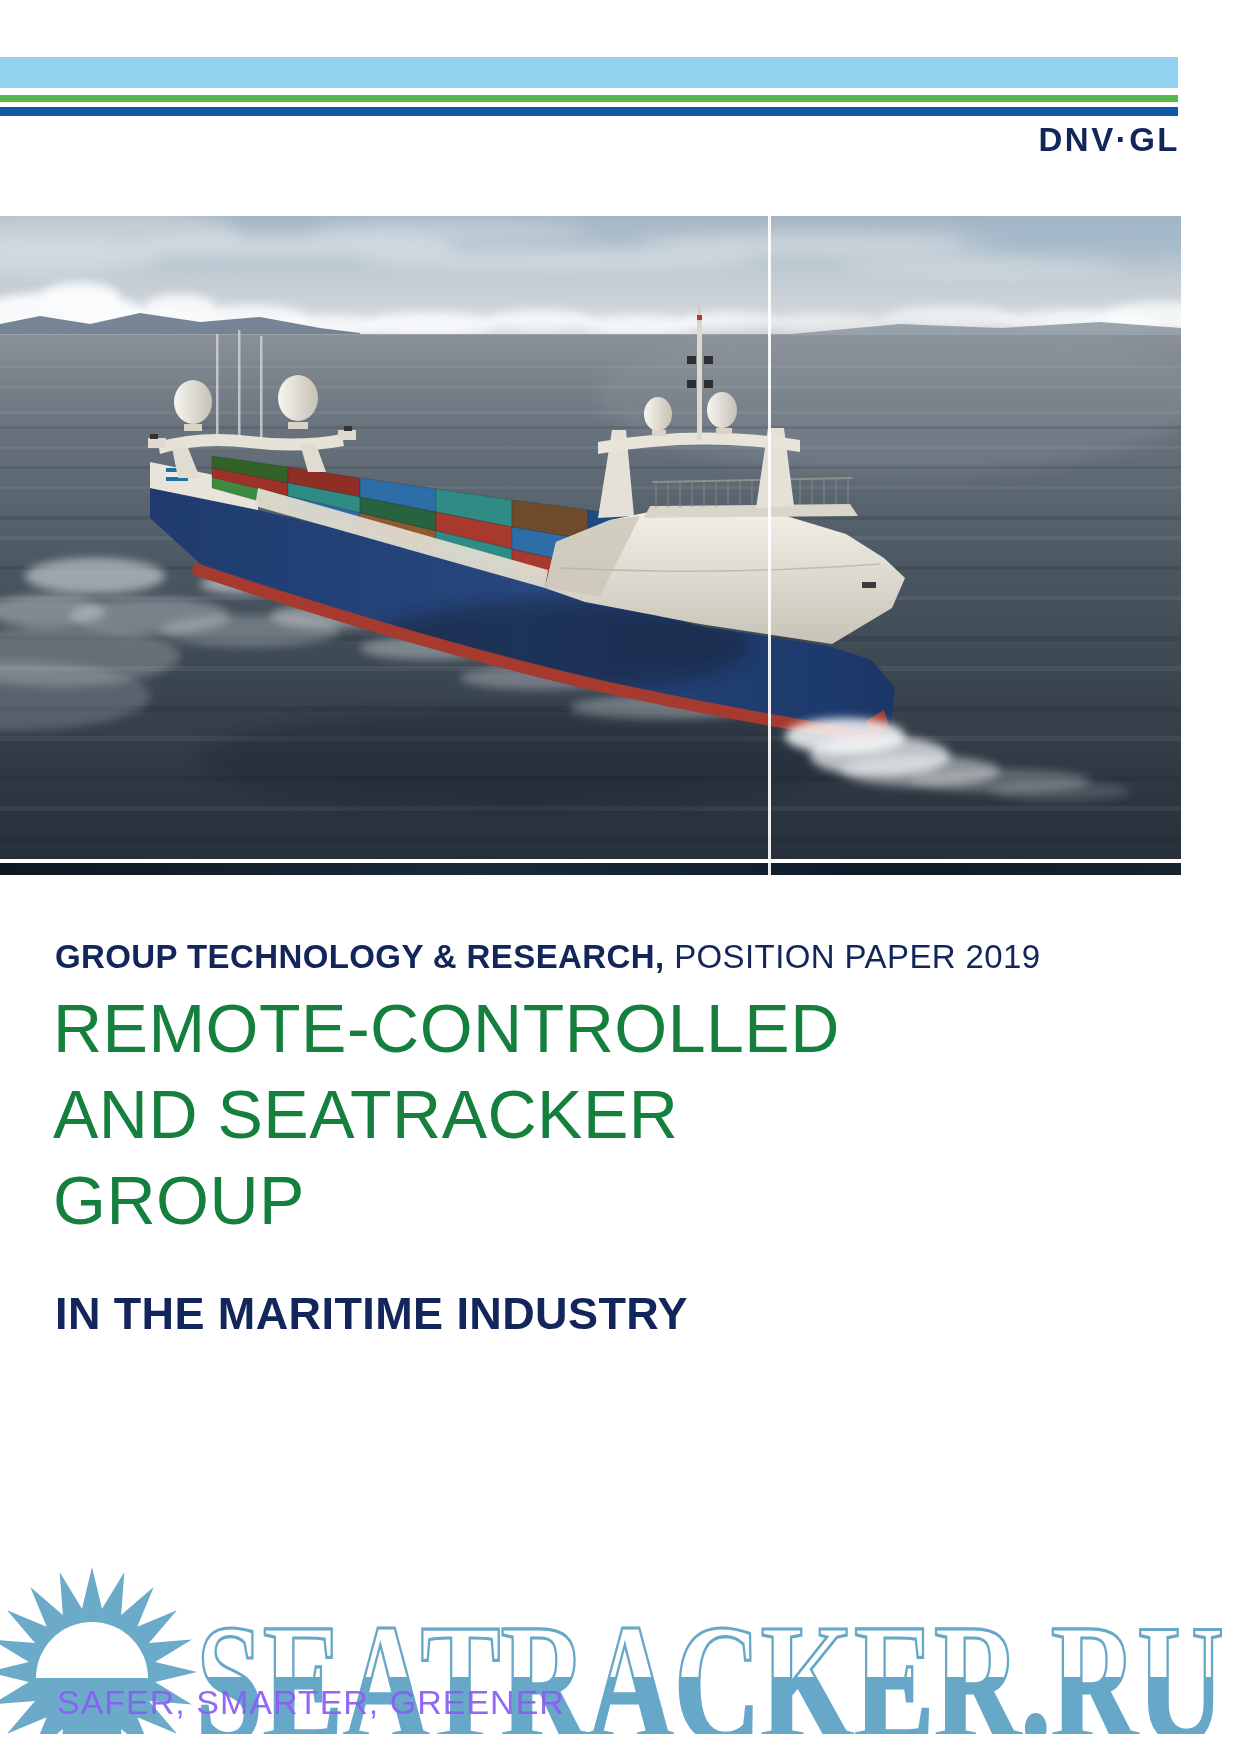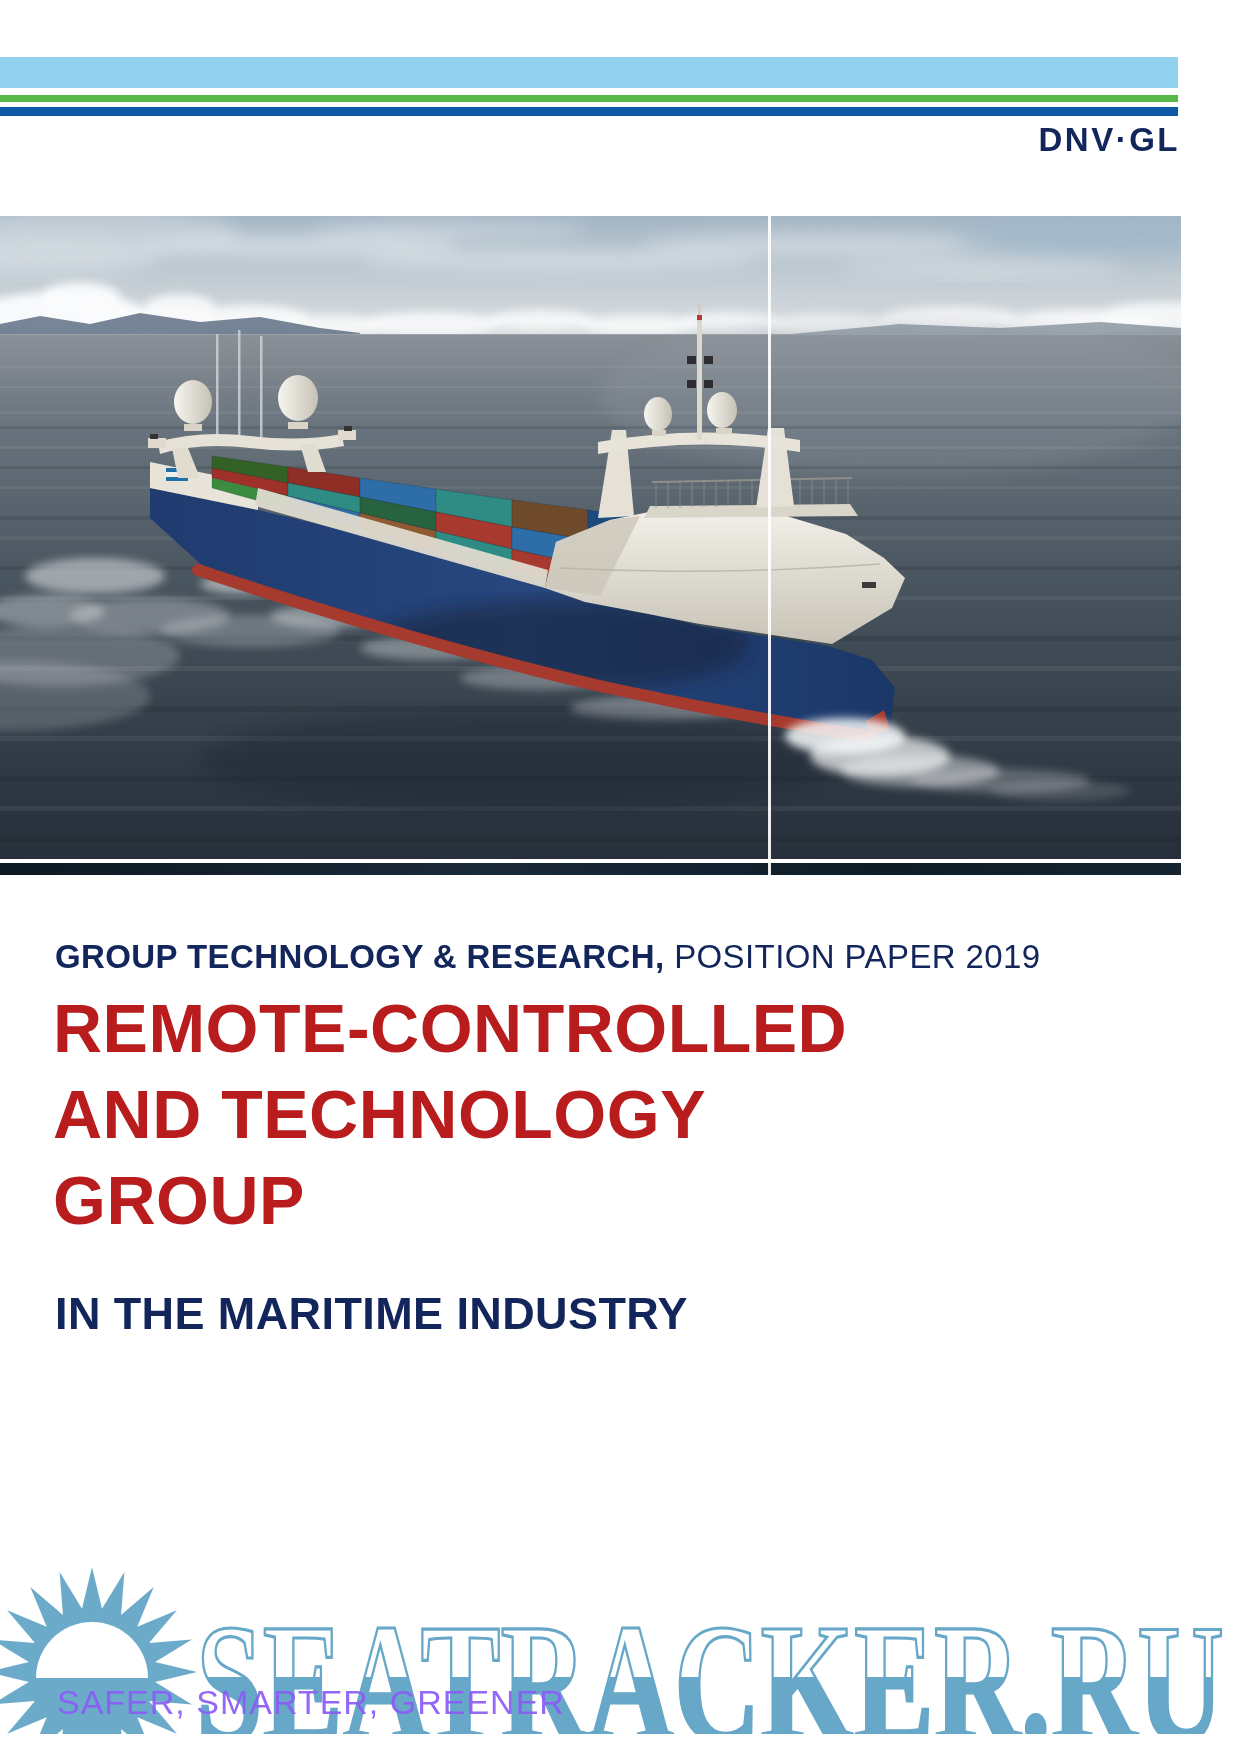--- a/index.html
+++ b/index.html
@@ -28,22 +28,22 @@
     background:linear-gradient(90deg,#0C1822,#1B2A38 40%,#0E1C28 75%,#15242F);
   }
   
   .eyebrow{
     position:absolute;left:55px;top:938px;
     font-size:33px;color:#13265B;letter-spacing:.4px;white-space:nowrap;
   }
   .eyebrow .b{font-weight:bold;}
   .title{
     position:absolute;left:53px;top:985px;
-    font-size:68px;line-height:86px;font-weight:bold;
-    color:#b91c1c;letter-spacing:.5px;white-space:nowrap;
+    font-size:68px;line-height:86px;font-weight:normal;
+    color:#15803d;letter-spacing:.5px;white-space:nowrap;
   }
   .subtitle{
     position:absolute;left:55px;top:1288px;
     font-size:45px;font-weight:bold;color:#13265B;letter-spacing:.4px;
   }
   
   .sun-svg{position:absolute;left:-18px;top:1560px;z-index:1;}
   .wm-svg{position:absolute;left:0;top:1600px;z-index:3;}
   .tagline{
     position:absolute;left:57px;top:1683px;z-index:5;
@@ -281,21 +281,21 @@
   <div class="scan-line"></div>
 
   <div class="photo-strip"></div>
 
   <div class="eyebrow">
     <span class="b">GROUP TECHNOLOGY &amp; RESEARCH,</span>
     <span>POSITION PAPER 2019</span>
   </div>
   <div class="title">
     <div>REMOTE-CONTROLLED</div>
-    <div>AND TECHNOLOGY</div>
+    <div>AND SEATRACKER</div>
     <div>GROUP</div>
   </div>
   <div class="subtitle">IN THE MARITIME INDUSTRY</div>
 
   <svg class="sun-svg" width="230" height="194" viewBox="0 0 230 194" xmlns="http://www.w3.org/2000/svg">
     <polygon fill="#5FA3C6" opacity=".92" points="110,7 120,48.8 142.4,12.1 139.1,55 171.7,27.1 155.3,66.7 194.9,50.3 167,82.9 209.9,79.6 173.2,102 215,112 173.2,122 209.9,144.4 167,141.1 194.9,173.7 155.3,157.3 171.7,196.9 139.1,169 142.4,211.9 120,175.2 110,217 100,175.2 77.6,211.9 80.9,169 48.3,196.9 64.7,157.3 25.1,173.7 53,141.1 10.1,144.4 46.8,122 5,112 46.8,102 10.1,79.6 53,82.9 25.1,50.3 64.7,66.7 48.3,27.1 80.9,55 77.6,12.1 100,48.8"></polygon>
     <path d="M54,118 A56,56 0 0 1 166,118 Z" fill="#FFFFFF"></path>
   </svg>
 
   <svg class="wm-svg" width="1241" height="154" viewBox="0 0 1241 154" xmlns="http://www.w3.org/2000/svg">

